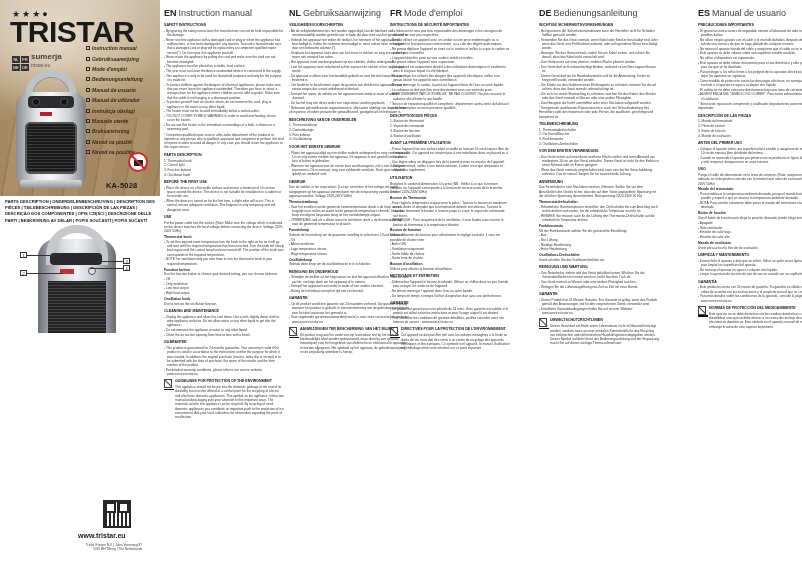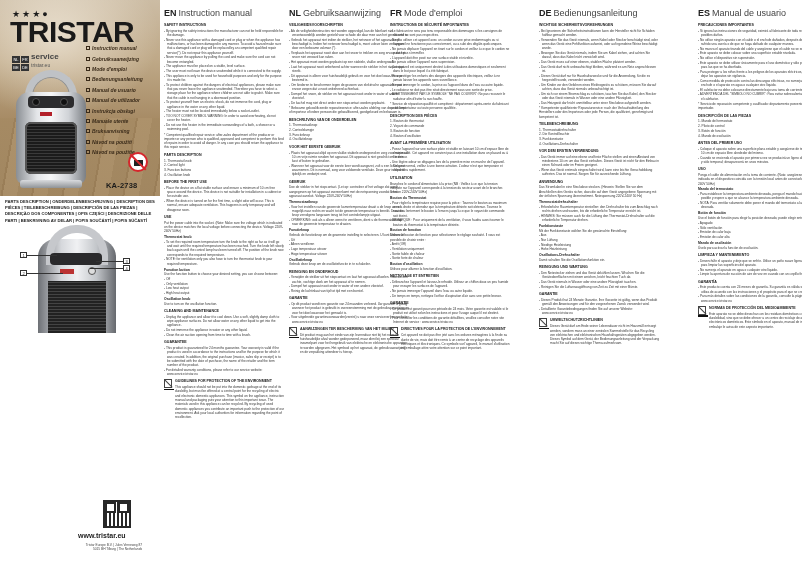--- a/index.html
+++ b/index.html
@@ -78,21 +78,21 @@
     <div class="floor"></div>
     <div class="stars">★★★●</div>
     <div class="logo">TRISTAR</div>
     <div class="service-badges">
       <span class="badge">NL</span>
       <span class="badge">FR</span>
       <span class="badge">BE</span>
       <span class="badge">DE</span>
     </div>
     <div class="service">
-      <span>service</span>
+      <span>sumerja</span>
       <small>tristar.eu</small>
     </div>
     <div class="langlist">
       <div class="langitem">
           <span class="chk"></span>
           <span>Instruction manual</span>
         </div>
       <div class="langitem">
           <span class="chk"></span>
           <span>Gebruiksaanwijzing</span>
@@ -140,21 +140,21 @@
       <div class="panel"></div>
       <div class="knob" style="left:16px"></div>
       <div class="knob" style="left:44px"></div>
       <div class="display"></div>
       <div class="grille"></div>
       <div class="base"></div>
     </div>
     <div class="nocover">
         <span class="box"></span>
       </div>
-    <div class="model">KA-2738</div>
+    <div class="model">KA-5028</div>
   </div>
 
   <div class="parts-title">PARTS DESCRIPTION | ONDERDELENBESCHRIJVING | DESCRIPTION DES PIÈCES | TEILEBESCHREIBUNG | DESCRIPCIÓN DE LAS PIEZAS | DESCRIÇÃO DOS COMPONENTES | OPIS CZĘŚCI | DESCRIZIONE DELLE PARTI | BESKRIVNING AV DELAR | POPIS SOUČÁSTÍ | POPIS SÚČASTÍ</div>
 
   <div class="diagram">
     <div class="d-body"></div>
     <div class="d-handle"></div>
     <div class="d-panel"></div>
     <div class="d-disp"></div>
     <div class="d-dial"></div>

